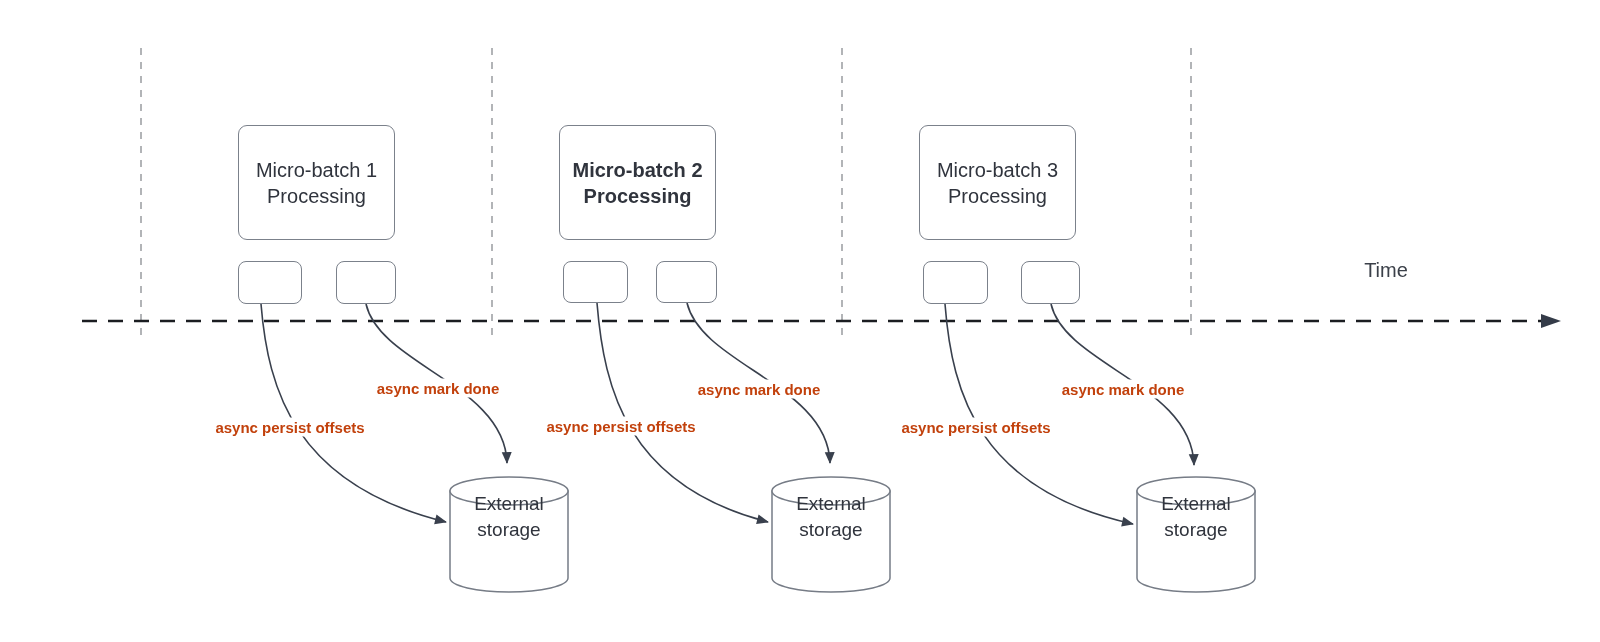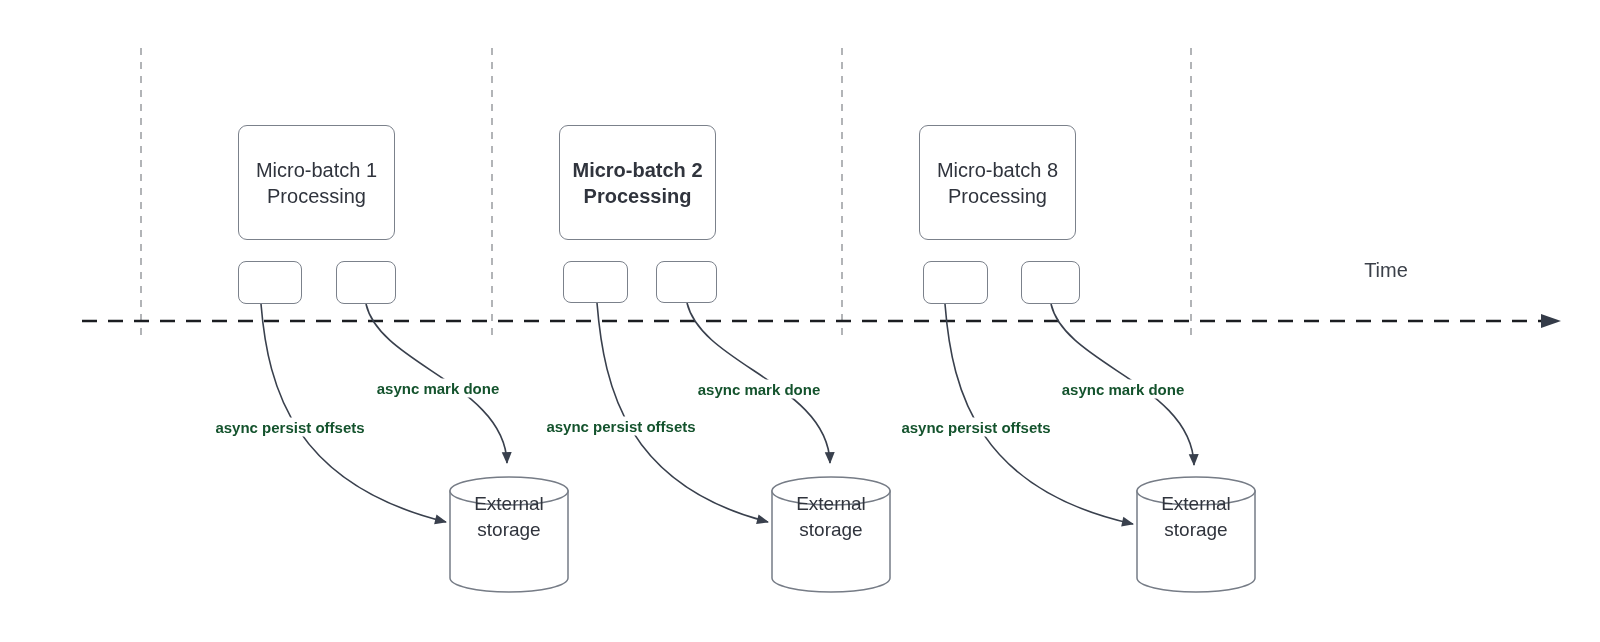--- a/index.html
+++ b/index.html
@@ -54,21 +54,21 @@
     font-size: 19px;
     line-height: 26px;
     text-align: center;
     pointer-events: none;
   }
   .edge-label {
     position: absolute;
     transform: translate(-50%, -50%);
     font-weight: bold;
     font-size: 15px;
-    color: #14532d;
+    color: #c2410c;
     white-space: nowrap;
     background: #ffffff;
     padding: 1px 3px;
   }
   .time-label {
     position: absolute;
     transform: translate(-50%, -50%);
     font-size: 20px;
     color: #3b4049;
     white-space: nowrap;
@@ -121,21 +121,21 @@
 
   <div class="shape-box" style="left:238px; top:125px; width:157px; height:115px;">
     <div>Micro-batch 1</div>
     <div>Processing</div>
   </div>
   <div class="shape-box" style="left:559px; top:125px; width:157px; height:115px;font-weight:bold;">
     <div>Micro-batch 2</div>
     <div>Processing</div>
   </div>
   <div class="shape-box" style="left:919px; top:125px; width:157px; height:115px;">
-    <div>Micro-batch 8</div>
+    <div>Micro-batch 3</div>
     <div>Processing</div>
   </div>
 
   <div class="mini" style="left:238px;  top:261px; width:64px; height:43px;"></div>
   <div class="mini" style="left:336px;  top:261px; width:60px; height:43px;"></div>
   <div class="mini" style="left:563px;  top:261px; width:65px; height:42px;"></div>
   <div class="mini" style="left:656px;  top:261px; width:61px; height:42px;"></div>
   <div class="mini" style="left:923px;  top:261px; width:65px; height:43px;"></div>
   <div class="mini" style="left:1021px; top:261px; width:59px; height:43px;"></div>
 

